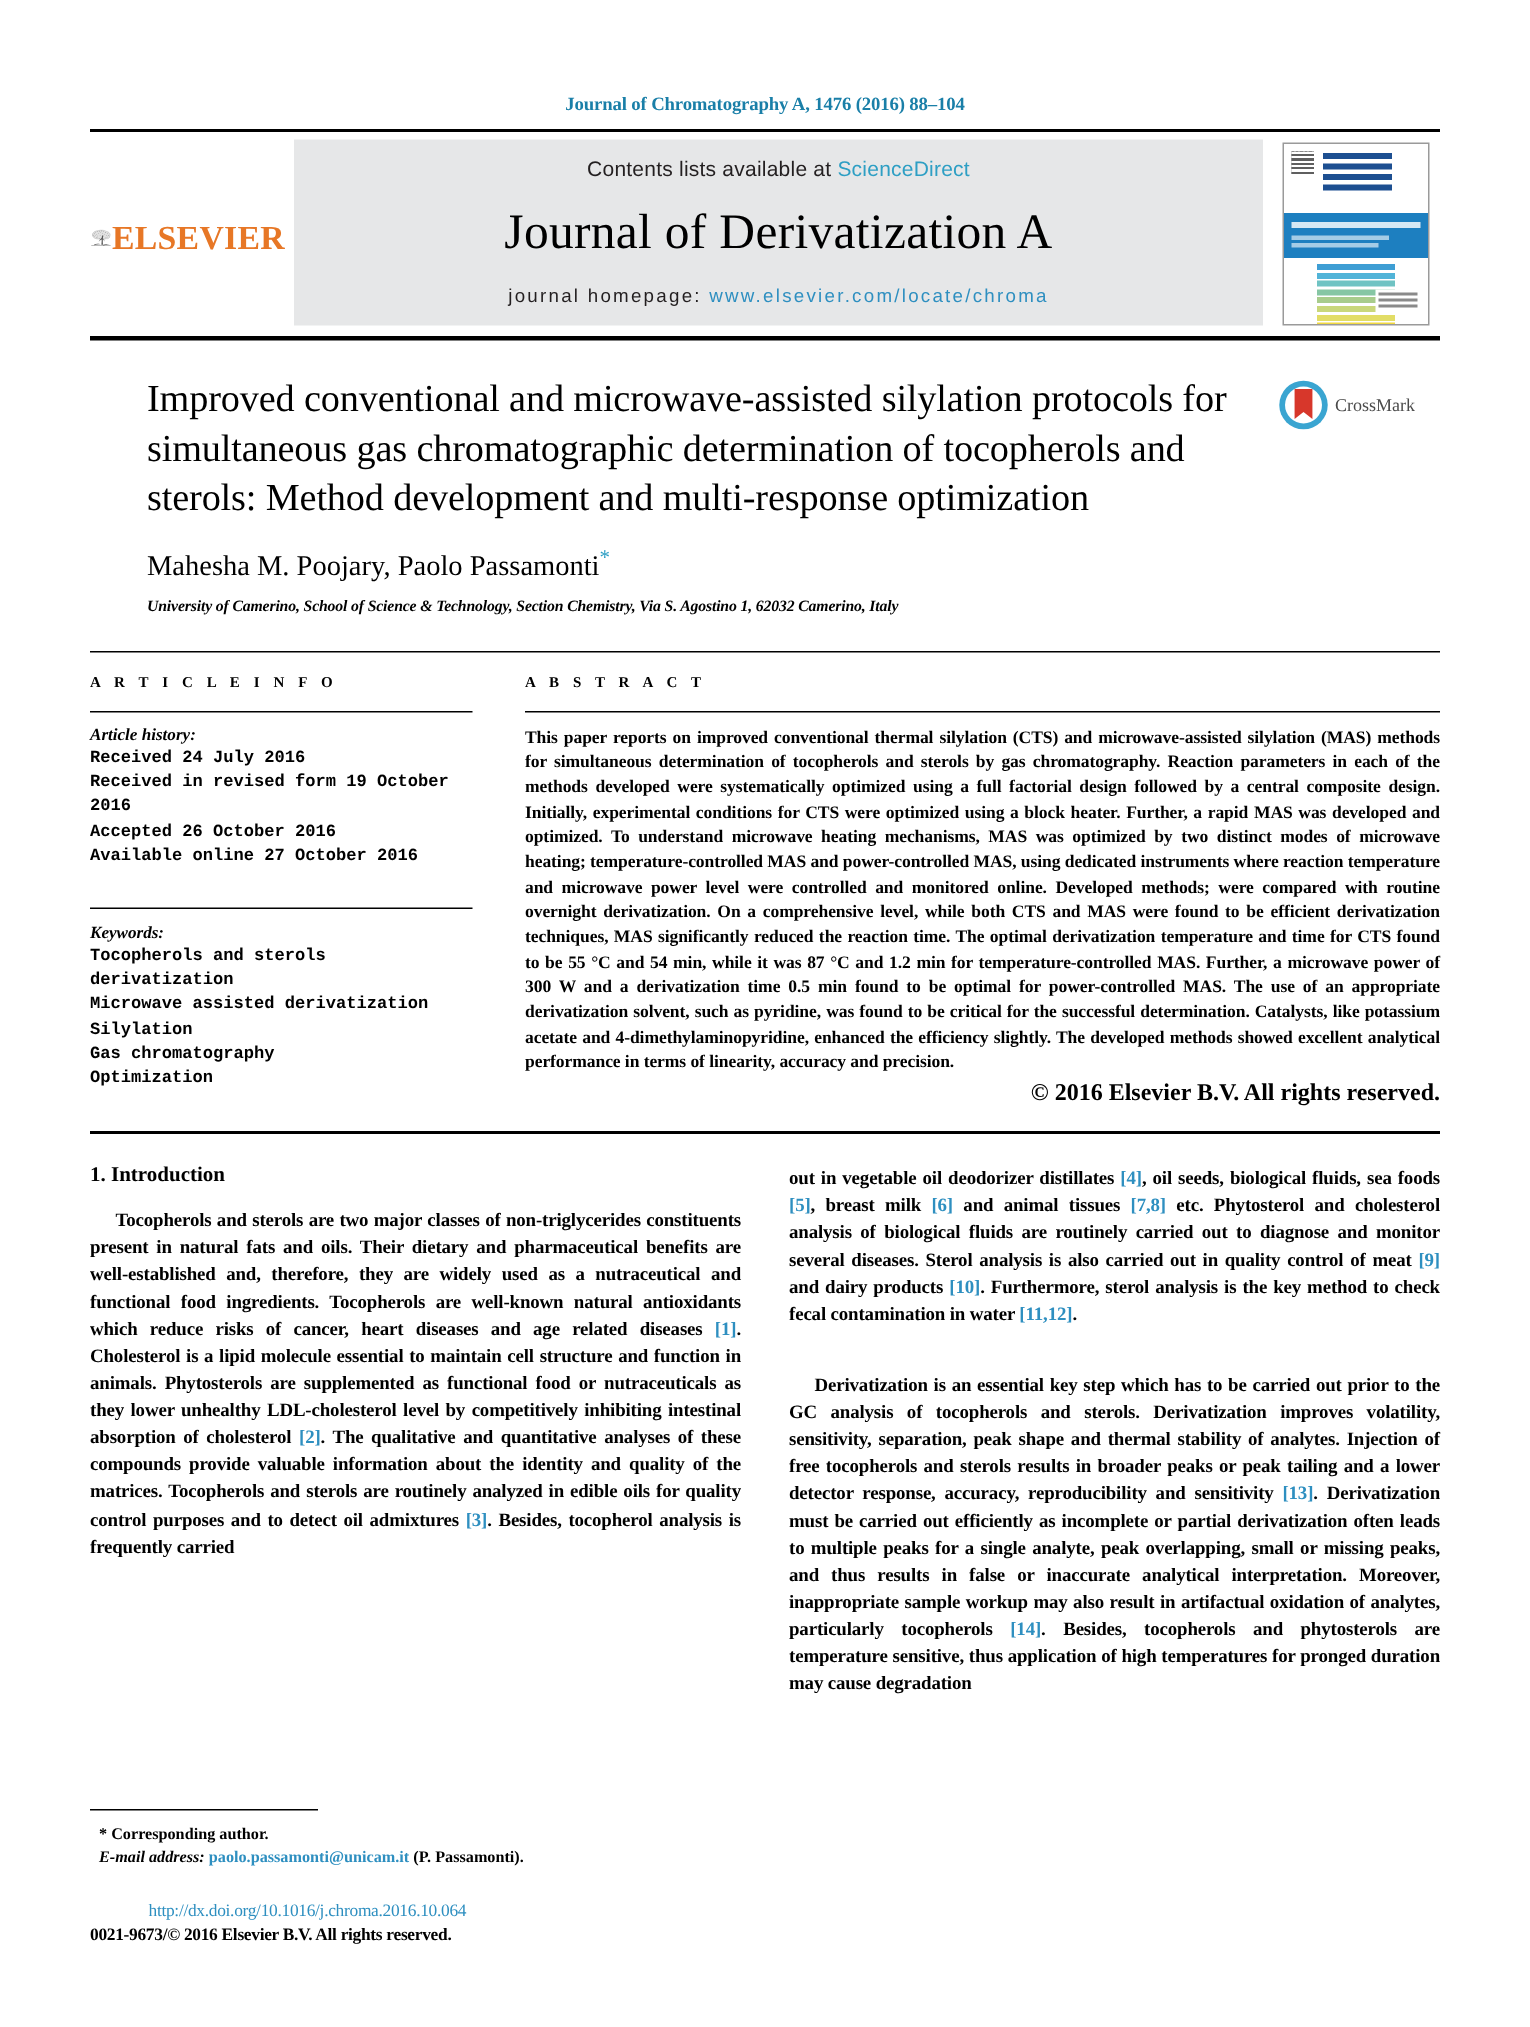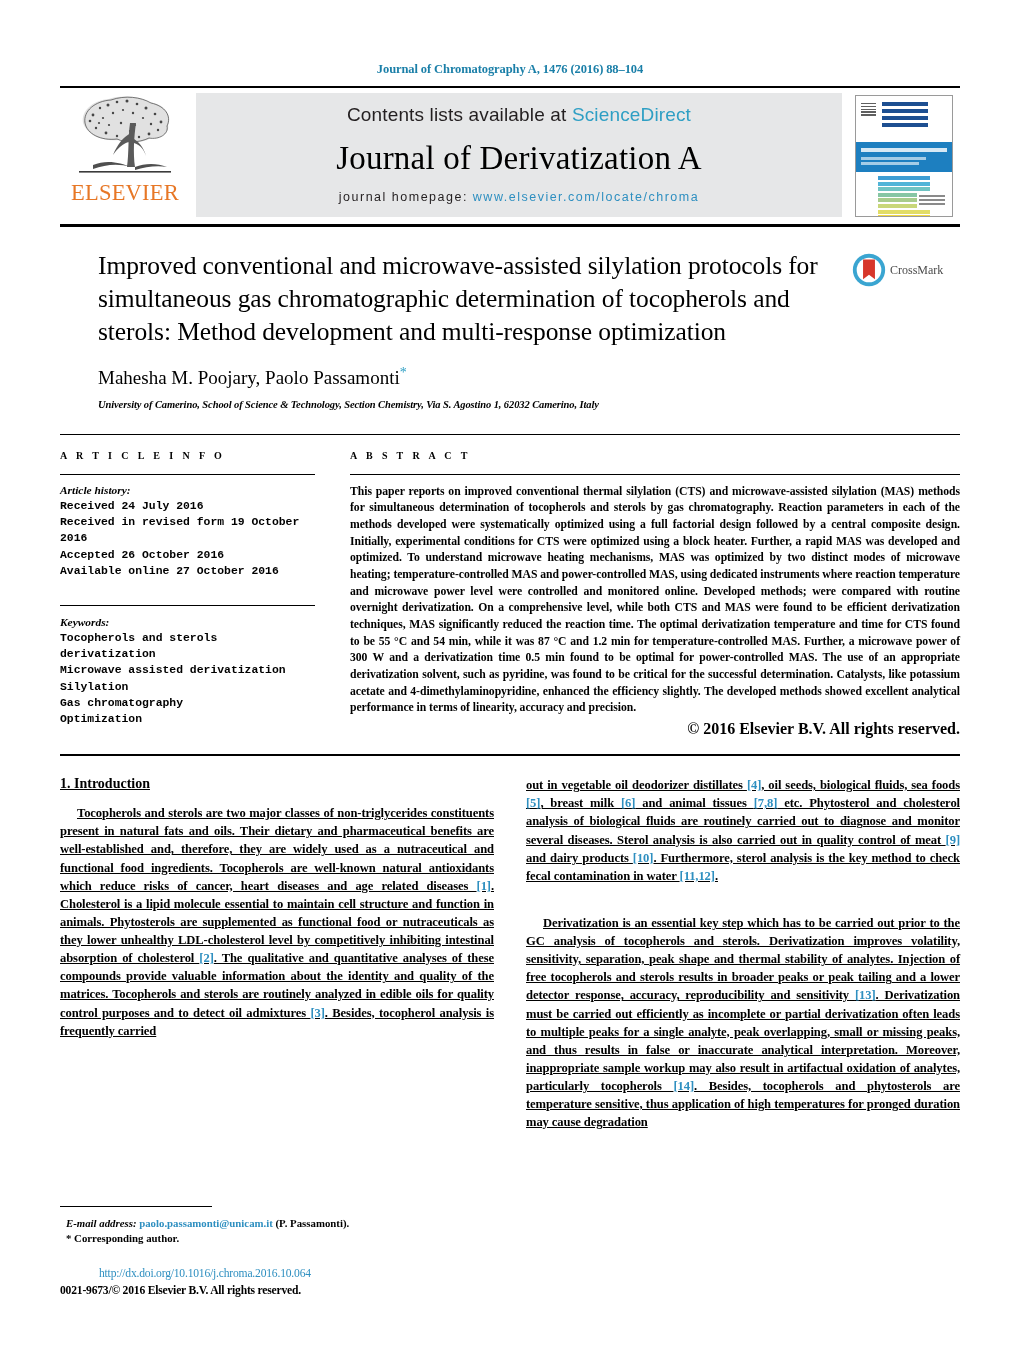--- a/index.html
+++ b/index.html
@@ -40,25 +40,26 @@
     border-top: 2.2px solid #000;
     border-bottom: 3.2px solid #000;
     display: flex;
     align-items: stretch;
     height: 141px;
     box-sizing: border-box;
   }
   .mast-left {
     width: 130px;
     display: flex;
-    flex-direction: column;
+    flex-direction: row;
     align-items: center;
     justify-content: flex-start;
     padding-top: 5px;
     flex: 0 0 130px;
+    font-weight: bold;
   }
   .elsevier-tree {
     width: 104px;
     height: 88px;
     display: block;
   }
   .elsevier-word {
     color: #E77726;
     font-family: "Liberation Serif", serif;
     font-size: 22.5px;
@@ -72,21 +73,21 @@
     margin: 5px 6px 7px 6px;
     display: flex;
     flex-direction: column;
     justify-content: space-between;
     align-items: center;
     padding: 11px 0 13px 0;
     box-sizing: border-box;
   }
   .contents-line {
     font-family: "Liberation Sans", sans-serif;
-    font-size: 19px;
+    font-size: 14px;
     color: #231f20;
     letter-spacing: 0.15px;
   }
   .contents-line .sd {
     color: #2e9fc4;
   }
   .journal-title {
     font-family: "Liberation Serif", serif;
     font-size: 33px;
     color: #000;
@@ -272,21 +273,20 @@
   .thick-rule {
     border-top: 2.4px solid #000;
     margin-top: 16px;
   }
 
   
   .body-cols {
     display: flex;
     margin-top: 20px;
     gap: 32px;
-    text-decoration: underline;
   }
   .bcol { flex: 1 1 0; }
   .sec-h {
     font-family: "Liberation Serif", serif;
     font-weight: bold;
     font-size: 14px;
     margin: 0 0 12px 0;
   }
   .para {
     font-family: "Liberation Serif", serif;
@@ -517,24 +517,24 @@
         <span>out in vegetable oil deodorizer distillates </span><span class="ref">[4]</span><span>, oil seeds, biological fluids, sea foods </span><span class="ref">[5]</span><span>, breast milk </span><span class="ref">[6]</span><span> and animal tissues </span><span class="ref">[7,8]</span><span> etc. Phytosterol and cholesterol analysis of biological fluids are routinely carried out to diagnose and monitor several diseases. Sterol analysis is also carried out in quality control of meat </span><span class="ref">[9]</span><span> and dairy products </span><span class="ref">[10]</span><span>. Furthermore, sterol analysis is the key method to check fecal contamination in water </span><span class="ref">[11,12]</span><span>.</span>
       </p>
       <p class="para">
         <span>Derivatization is an essential key step which has to be carried out prior to the GC analysis of tocopherols and sterols. Derivatization improves volatility, sensitivity, separation, peak shape and thermal stability of analytes. Injection of free tocopherols and sterols results in broader peaks or peak tailing and a lower detector response, accuracy, reproducibility and sensitivity </span><span class="ref">[13]</span><span>. Derivatization must be carried out efficiently as incomplete or partial derivatization often leads to multiple peaks for a single analyte, peak overlapping, small or missing peaks, and thus results in false or inaccurate analytical interpretation. Moreover, inappropriate sample workup may also result in artifactual oxidation of analytes, particularly tocopherols </span><span class="ref">[14]</span><span>. Besides, tocopherols and phytosterols are temperature sensitive, thus application of high temperatures for pronged duration may cause degradation</span>
       </p>
     </div>
   </div>
 
   <div class="footnote-area">
     <div class="fn-rule"></div>
+    <div class="fn-line">*  Corresponding author.</div>
     <div class="fn-line fn-email">
       <span>E-mail address:</span>
       <span class="fn-link">paolo.passamonti@unicam.it</span><span style="font-style:normal"> (P. Passamonti).</span>
     </div>
-    <div class="fn-line">*  Corresponding author.</div>
     <div class="doi-block">
       <span class="doi-link">http://dx.doi.org/10.1016/j.chroma.2016.10.064</span>
       <span class="issn-line">0021-9673/© 2016 Elsevier B.V. All rights reserved.</span>
     </div>
   </div>
 
 </div>
 
 </body></html>

